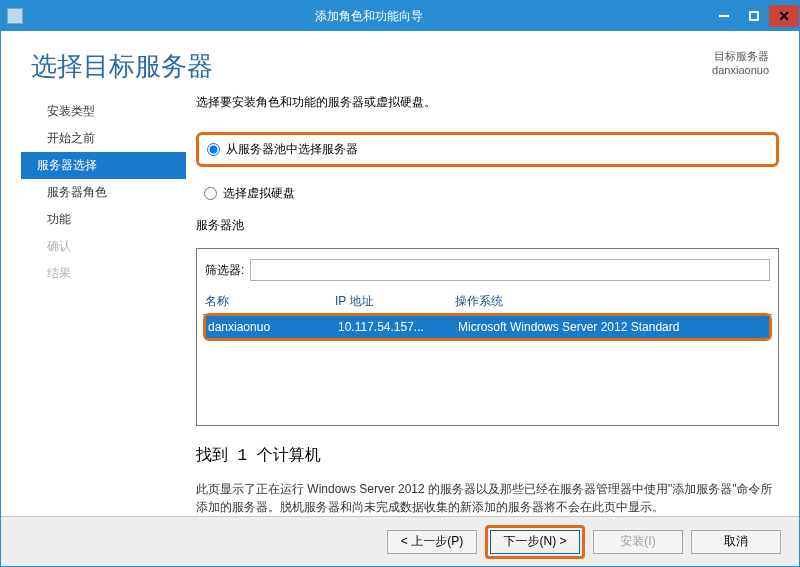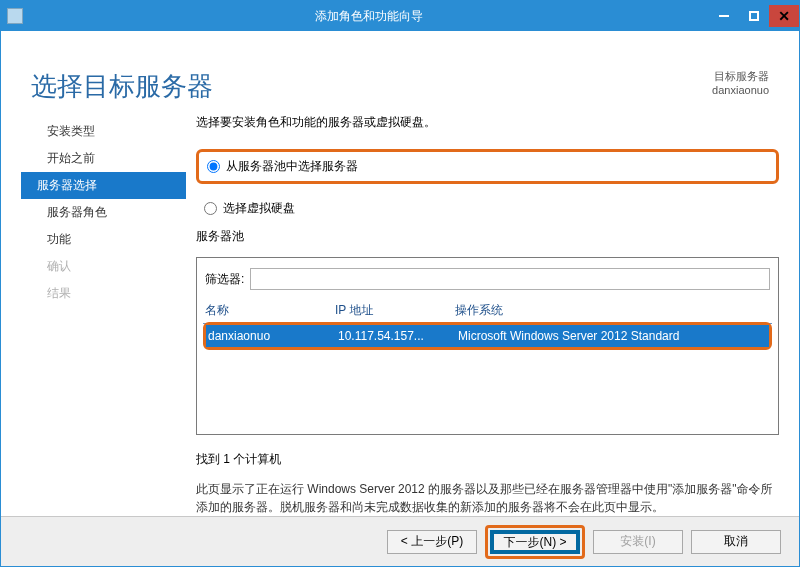--- a/index.html
+++ b/index.html
@@ -1,17 +1,17 @@
 <!DOCTYPE html>
 <html><head>
 <meta charset="utf-8">
 <style>
   * { box-sizing: border-box; margin: 0; padding: 0; }
   body { font-family: "Microsoft YaHei", "Segoe UI", sans-serif; font-size: 12px; background: #fff; }
-  .window { width: 800px; height: 567px; border: 1px solid #2a8dd4; display: flex; flex-direction: column; background: #fff; gap: 20px; }
+  .window { width: 800px; height: 567px; border: 1px solid #2a8dd4; display: flex; flex-direction: column; background: #fff; }
   .titlebar { height: 30px; background: #2a8dd4; display: flex; align-items: center; color: #fff; }
   .titlebar .icon { width: 16px; height: 16px; margin: 0 6px; background: #b9d9ee; border: 1px solid #7fa6c0; }
   .titlebar .title { flex: 1; text-align: center; font-size: 12px; }
   .titlebar .winbtns { display: flex; }
   .winbtn { width: 30px; height: 22px; display: flex; align-items: center; justify-content: center; cursor: pointer; }
   .winbtn-min { background: #2a8dd4; }
   .winbtn-max { background: #2a8dd4; }
   .winbtn-close { background: #c9463d; }
   .winbtn-min span { width: 10px; height: 2px; background: #fff; display:block; }
   .winbtn-max span { width: 10px; height: 10px; border: 2px solid #fff; display:block; }
@@ -36,27 +36,27 @@
   .filter-row { display: flex; align-items: center; padding: 4px 2px 8px 2px; }
   .filter-row label { margin-right: 6px; }
   .filter-row input { flex: 1; border: 1px solid #b0b0b0; padding: 2px 4px; height: 22px; }
   .grid-head { display: flex; border-bottom: 1px solid #6a95c6; color: #1e4f8a; font-size: 12px; padding: 4px 2px; }
   .col-name { width: 130px; }
   .col-ip { width: 120px; }
   .col-os { flex: 1; }
   .row-wrap { border: 3px solid #e26a1a; border-radius: 6px; padding: 0; margin-top: -2px; }
   .grid-row { display: flex; background: #1979ca; color: #fff; padding: 4px 2px; font-size: 12px; }
   .rows-empty { flex:1; }
-  .found { font-size: 12px; margin: 6px 0 2px 0; }
+  .found { font-size: 16px; margin: 6px 0 2px 0; font-family: Liberation Mono, monospace; }
   .desc { font-size: 12px; color: #333; line-height: 1.5; }
   .footer { height: 50px; background: #eeeeee; border-top: 1px solid #c8c8c8; display: flex; align-items: center; justify-content: flex-end; padding-right: 18px; gap: 8px; }
   .btn { min-width: 90px; height: 24px; border: 1px solid #a8a8a8; background: #f3f3f3; font-size: 12px; cursor: pointer; }
   .btn.disabled { color: #a0a0a0; cursor: default; }
   .btn-highlight { border: 3px solid #e26a1a; border-radius: 4px; padding: 2px; display: inline-block; }
-  .btn-highlight .btn { border: 4px solid #0369a1; }
+  .btn-highlight .btn { border: 1px solid #0369a1; }
 </style>
 </head>
 <body>
 
 <div class="window">
   <div class="titlebar">
     <div class="icon"></div>
     <div class="title">添加角色和功能向导</div>
     <div class="winbtns">
       <div class="winbtn winbtn-min">

